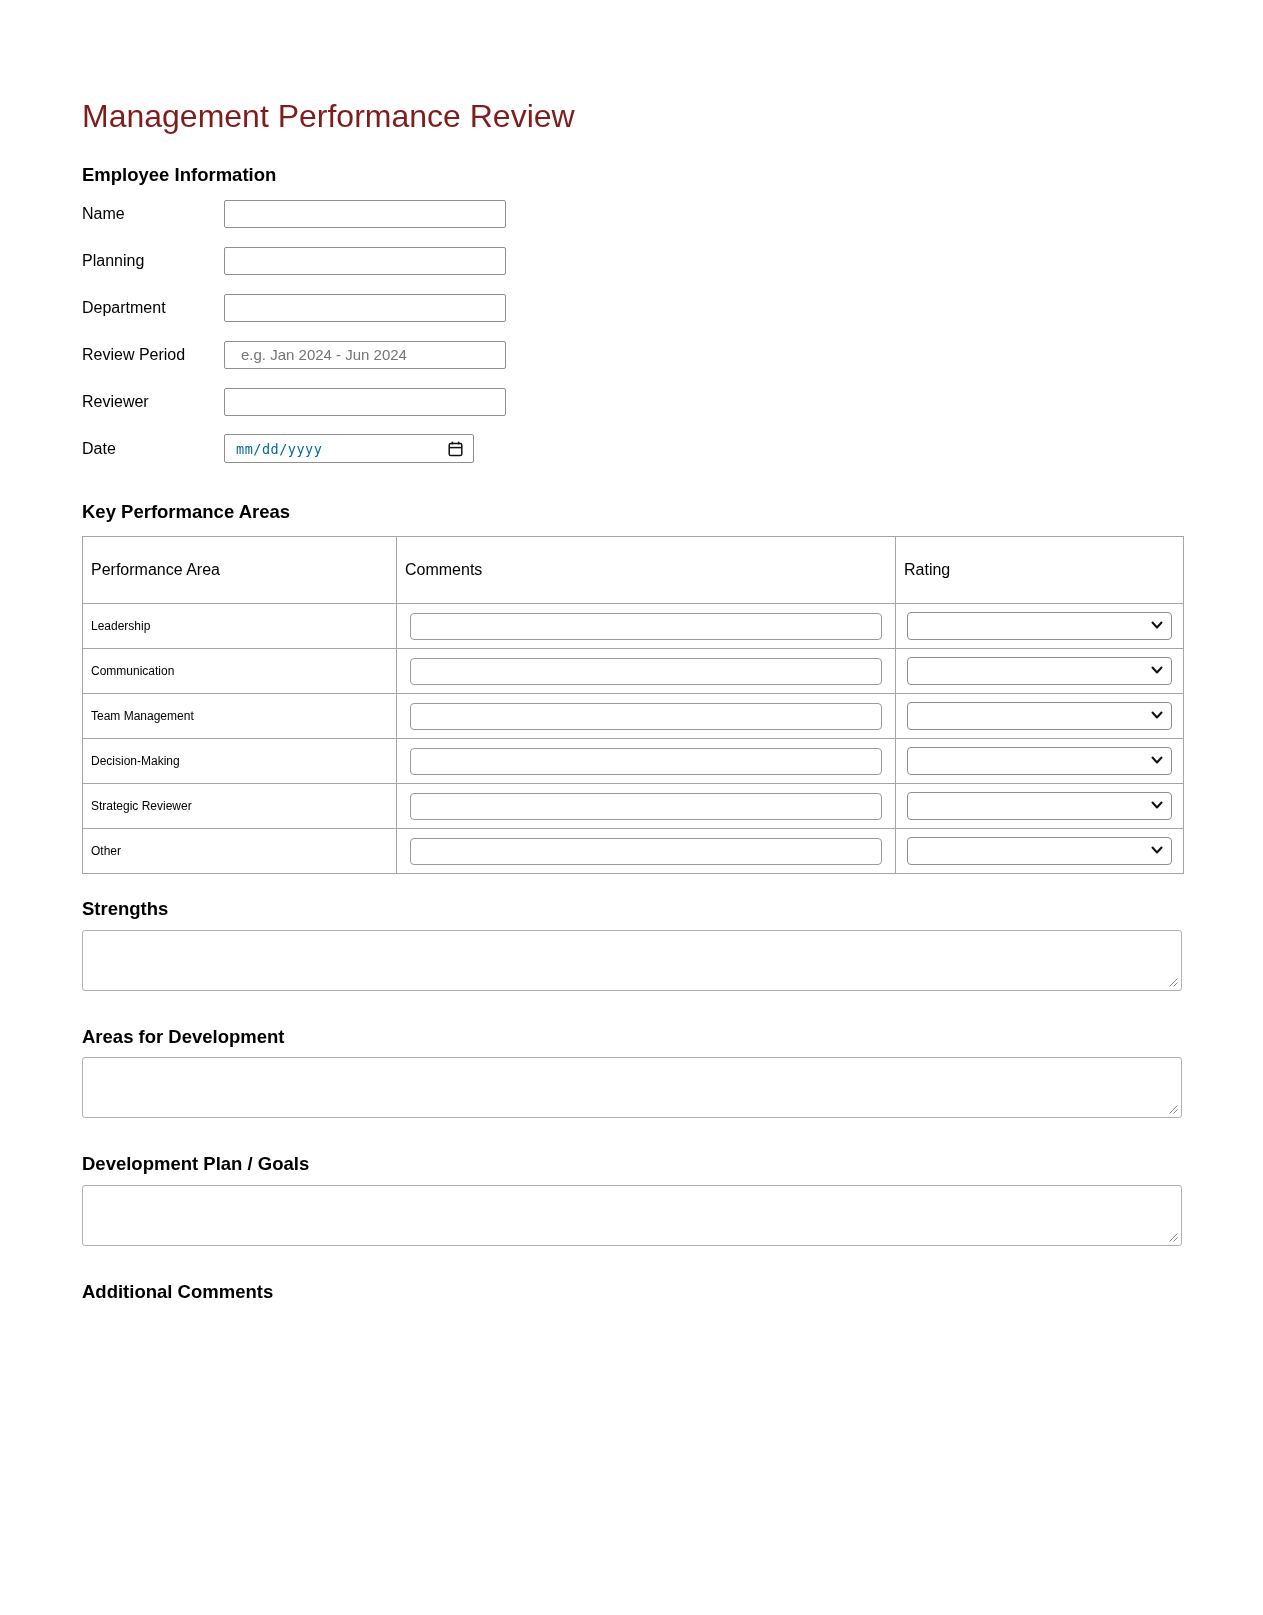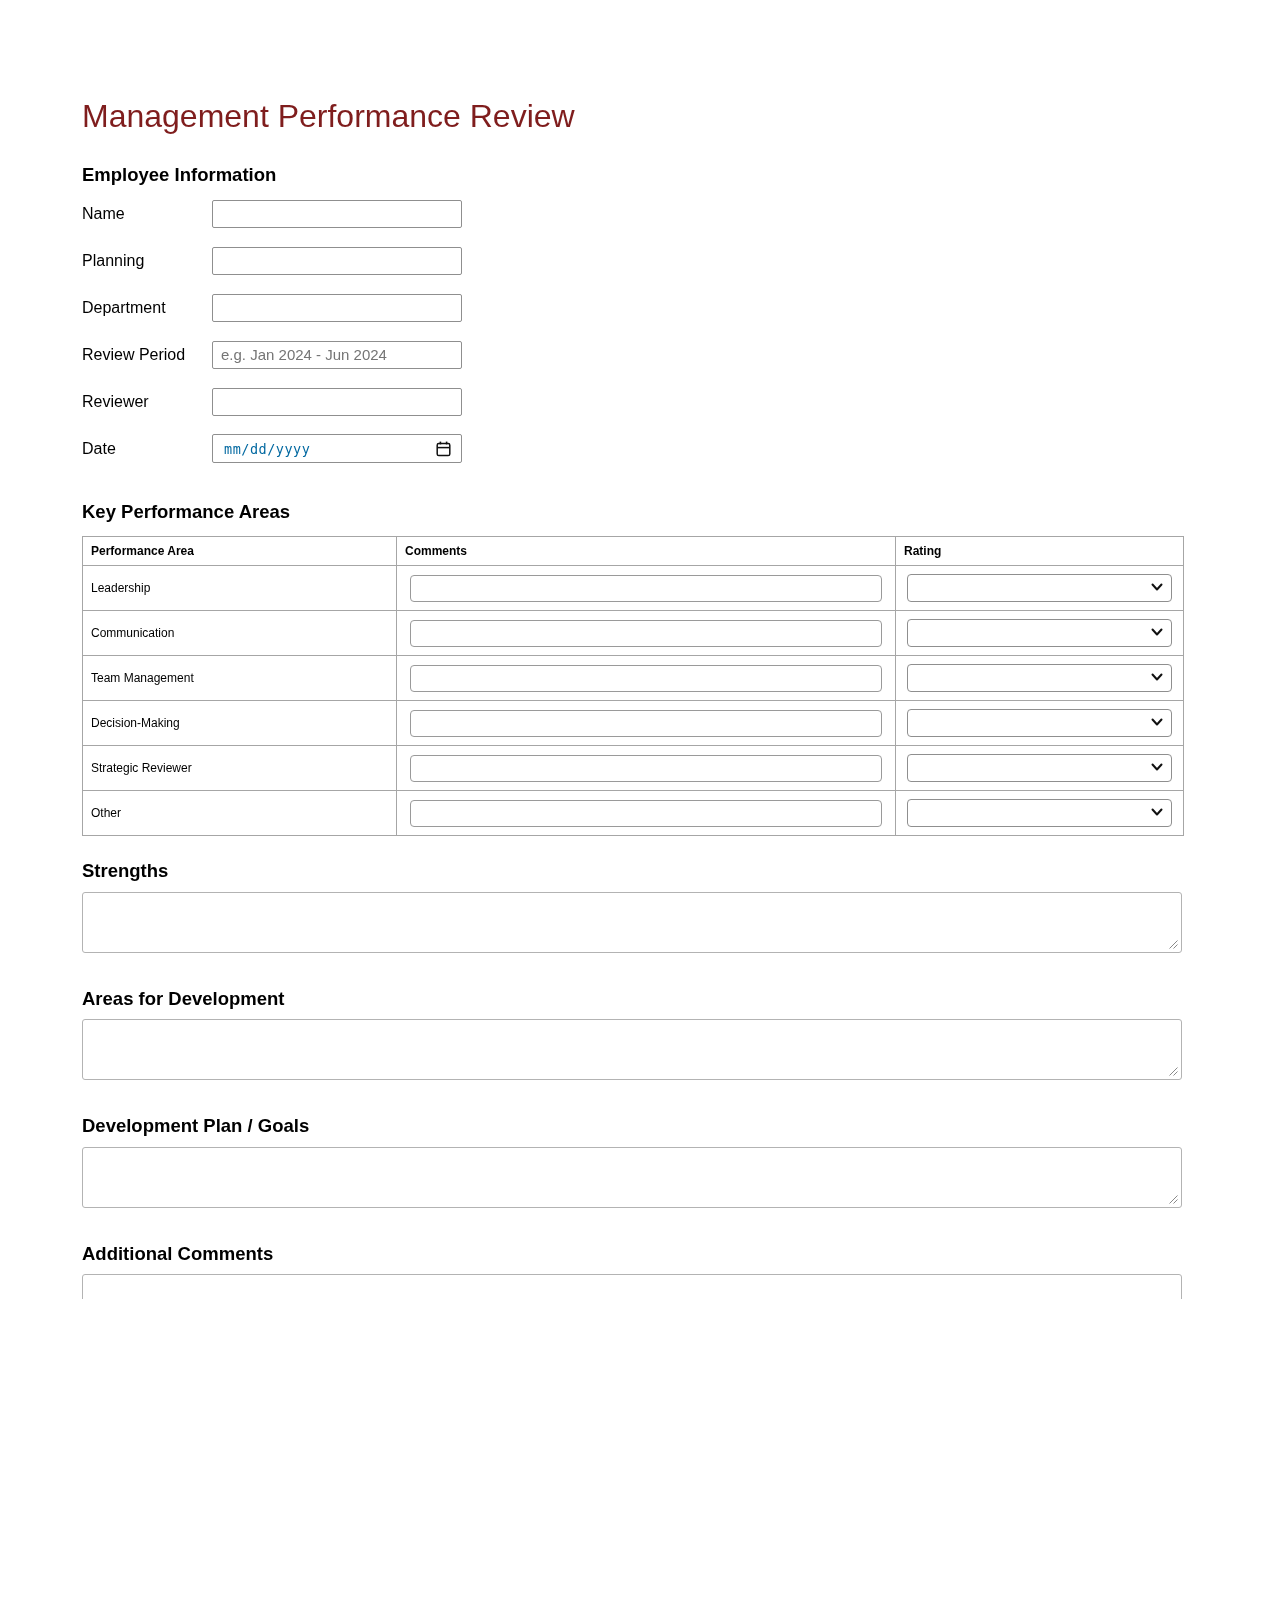--- a/index.html
+++ b/index.html
@@ -19,26 +19,26 @@
   }
   h3.section-heading {
     font-size: 18.5px; font-weight: 700; line-height: 1.0;
     margin: 37px 0 11px 0;
   }
   h3.ei-heading   { margin: 34px 0 15px 0; }
   h3.kpa-heading  { margin: 40px 0 15px 0; }
   h3.str-heading  { margin: 26px 0 11px 0; }
 
   
-  .field-row { display: flex; align-items: center; height: 28px; margin-bottom: 19px; }
+  .field-row { display: flex; align-items: center; height: 28px; margin-bottom: 19px; gap: 12px; }
   .field-label { width: 130px; font-size: 16px; }
   .text-input {
-    width: 250px; height: 28px;
+    width: 282px; height: 28px;
     border: 1px solid #8f8f8f; border-radius: 2px;
-    background: #fff; font-size: 15px; padding: 0 8px;
+    background: #fff; font-size: 15px; padding: 0 16px;
     font-family: "Liberation Sans", "DejaVu Sans", sans-serif;
   }
   .text-input::placeholder { color: #757575; opacity: 1; }
   .date-input {
     width: 250px; height: 29px;
     border: 1px solid #8f8f8f; border-radius: 2px;
     background: #fff; display: flex; align-items: center;
     padding: 0 10px 0 11px; cursor: default;
   }
   .date-text {
@@ -49,22 +49,22 @@
   .calendar-icon { display: flex; align-items: center; }
 
   
   table.kpa-table {
     border-collapse: collapse; width: 1101px; table-layout: fixed;
   }
   table.kpa-table th, table.kpa-table td {
     border: 1px solid #a6a6a6;
   }
   table.kpa-table th {
-    text-align: left; font-size: 12px; font-weight: 700;
-    padding: 6px 8px; height: 29px;
+    text-align: left; font-size: 16px; font-weight: 400;
+    padding: 24px 8px; height: 29px;
   }
   td.area-cell { font-size: 12px; padding: 8px; height: 45px; }
   td.comment-cell { padding: 8px 13px; }
   td.rating-cell { padding: 8px 11px; }
   .comment-input {
     width: 100%; height: 27px;
     border: 1px solid #9a9a9a; border-radius: 4px;
     background: #fff; font-size: 15px; padding: 0 8px;
     font-family: "Liberation Sans", "DejaVu Sans", sans-serif;
   }

